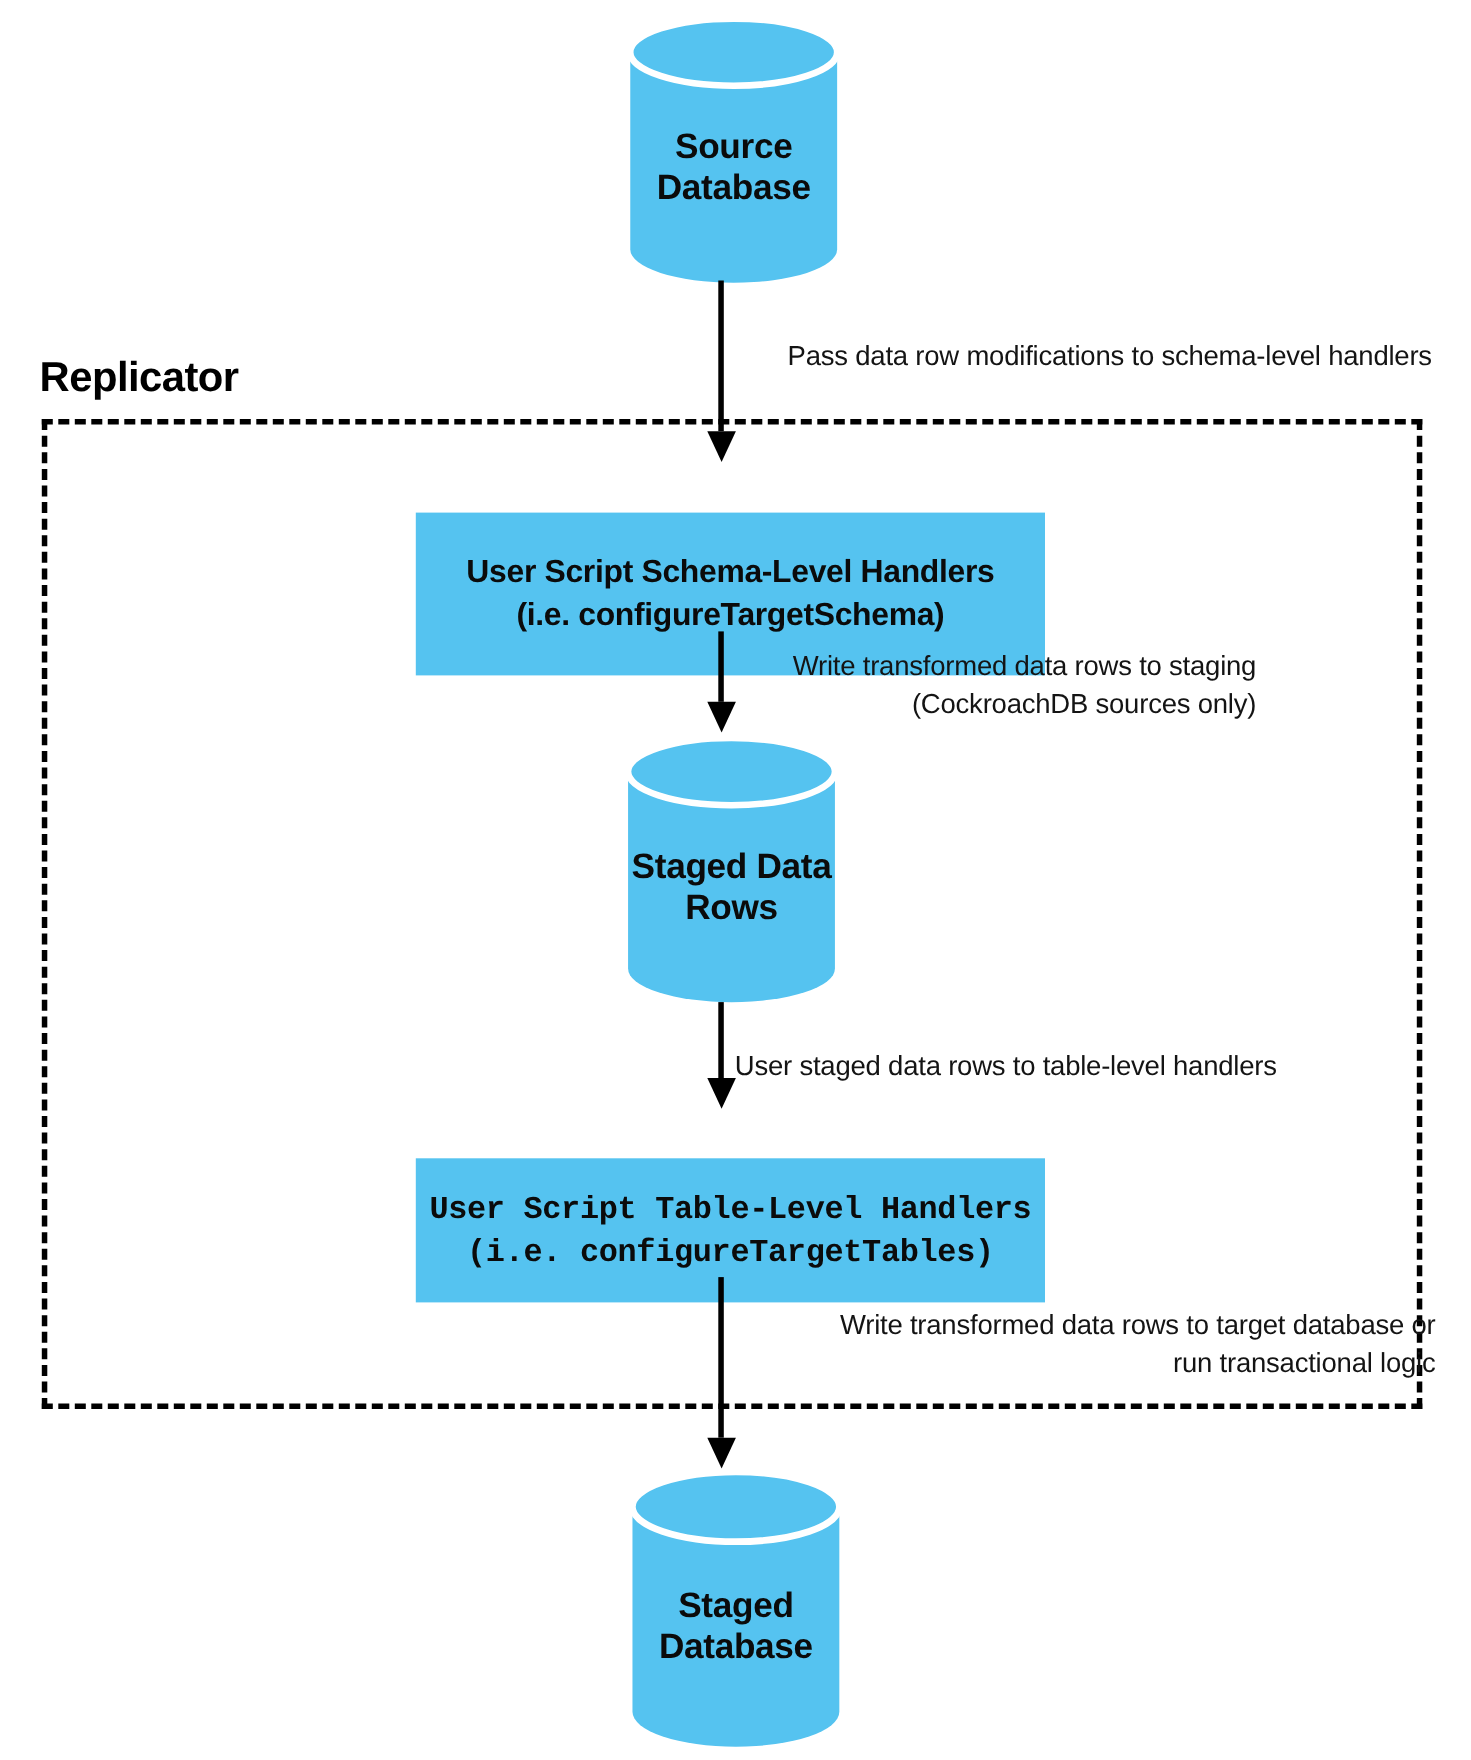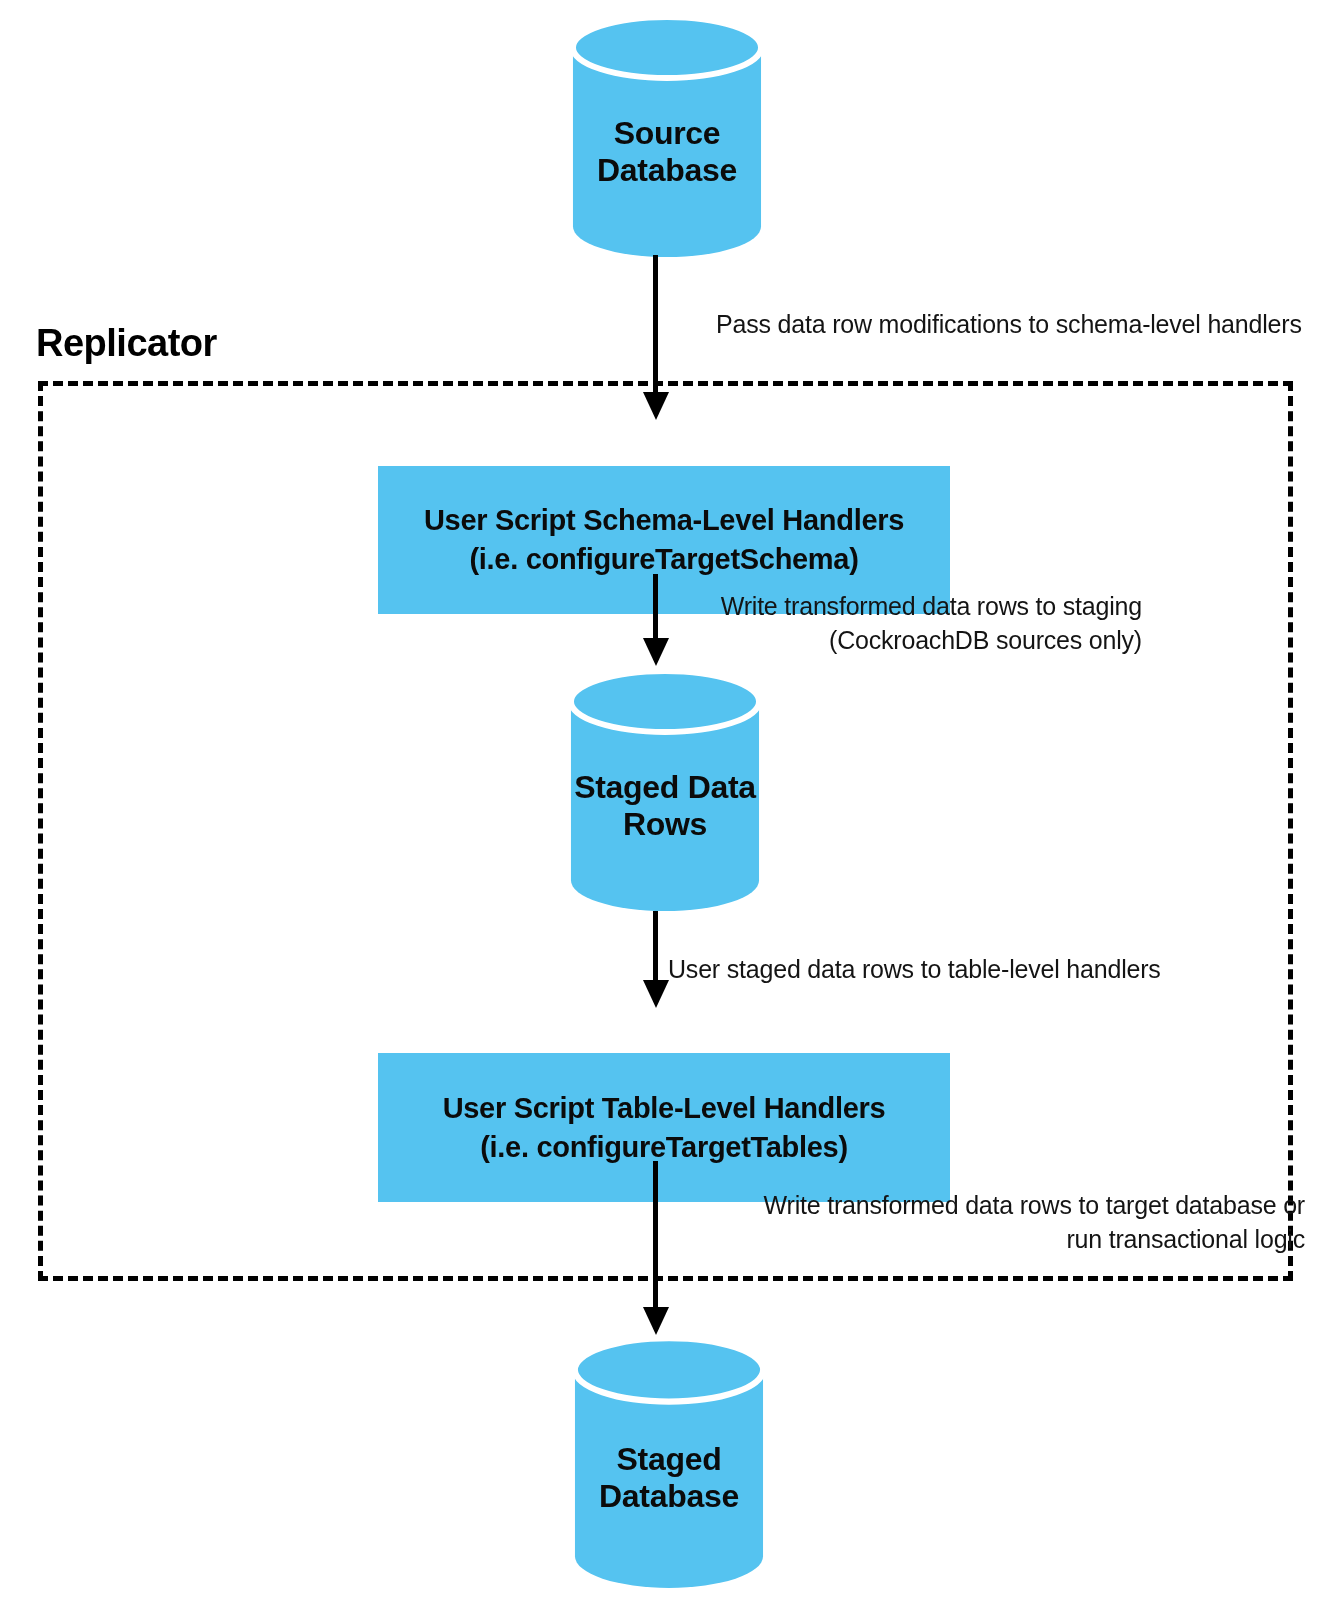--- a/index.html
+++ b/index.html
@@ -137,21 +137,21 @@
       <path class="cyl-fill" d="M3,34 L3,216 A95,31 0 0 0 193,216 L193,34 Z"></path>
       <ellipse class="cyl-top" cx="98" cy="34" rx="95" ry="31"></ellipse>
     </svg>
     <div class="cyl-label">Staged Data
 Rows</div>
   </div>
 
   <div class="arrow" style="left:653px; top:911px; height:69px;"></div>
   <div class="edge-label" style="left:668px; top:955px;">User staged data rows to table-level handlers</div>
 
-  <div class="proc-rect" style="left:378px; top:1013px; width:572px; height:149px;">User Script Table-Level Handlers
+  <div class="proc-rect" style="left:378px; top:1013px; width:572px; height:131px;font-family:Liberation Mono, monospace;">User Script Table-Level Handlers
 (i.e. configureTargetTables)</div>
 
   <div class="arrow" style="left:653px; top:1161px; height:146px;"></div>
   <div class="edge-label multiline" style="left:660px; top:1188px; width:645px;">Write transformed data rows to target database or
 run transactional logic</div>
 
   <div class="cylinder" style="left:572px; top:1335px; width:194px; height:256px;">
     <svg viewBox="0 0 196 250" preserveAspectRatio="none">
       <path class="cyl-fill" d="M3,34 L3,216 A95,31 0 0 0 193,216 L193,34 Z"></path>
       <ellipse class="cyl-top" cx="98" cy="34" rx="95" ry="31"></ellipse>

